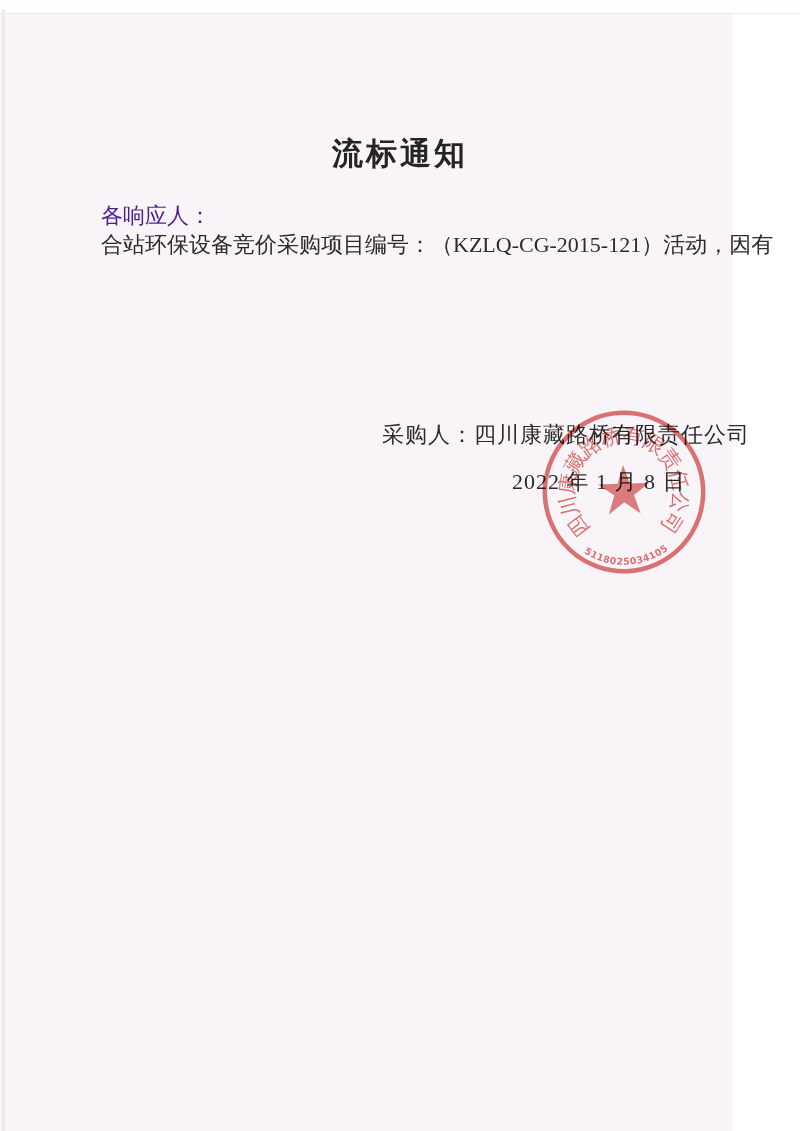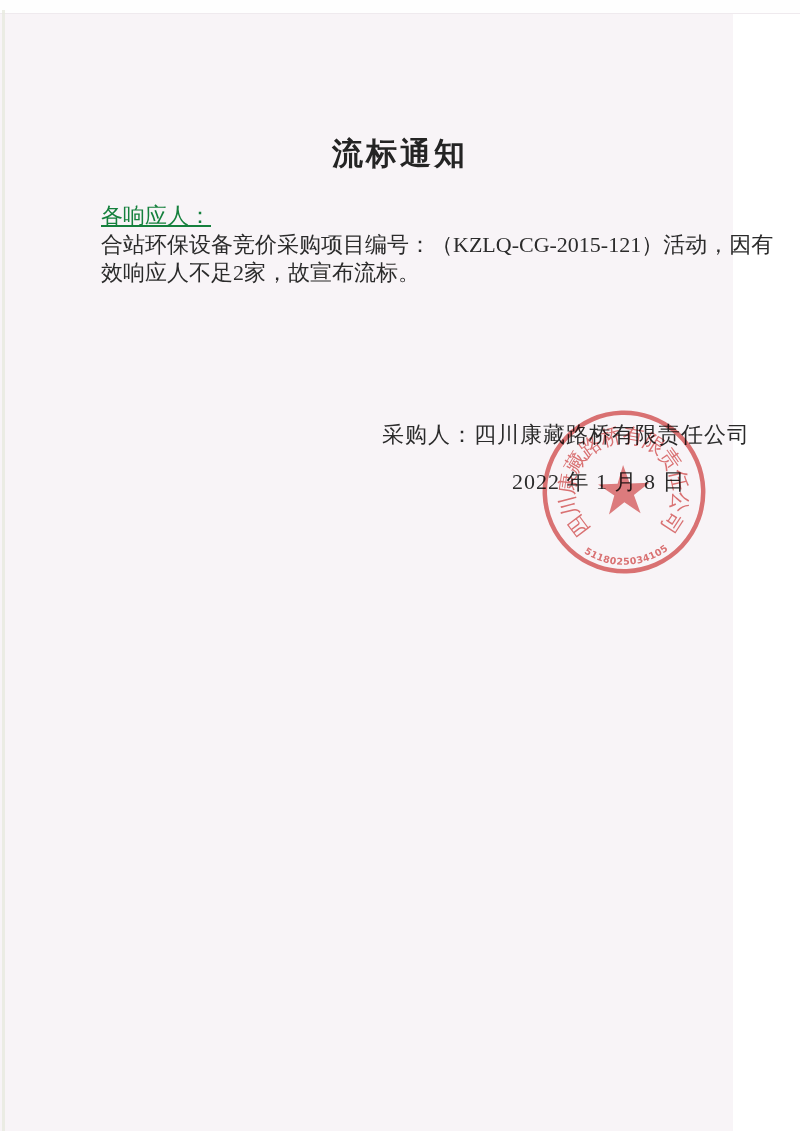--- a/index.html
+++ b/index.html
@@ -28,23 +28,22 @@
   .doc-title{
     position:absolute;left:0;top:112px;width:800px;
     text-align:center;
     font-size:31px;font-weight:bold;
     letter-spacing:3px;
     color:#242424;
   }
   .salutation{
     position:absolute;left:101px;top:201px;
     font-size:22px;
-    color:#15803d;
+    color:#4c1d95;
     white-space:nowrap;
-    text-decoration:underline;
   }
   .body-paragraph{
     position:absolute;left:101px;top:231px;width:640px;
     font-size:22px;line-height:27.5px;
     color:#2b2b2b;
   }
   .para-line{white-space:nowrap;}
   .para-line.indent{text-indent:35px;}
   .purchaser-line{
     position:absolute;left:382px;top:420px;
@@ -98,21 +97,20 @@
 
   <div class="scan-edge-top"></div>
   <div class="scan-edge-left"></div>
 
   <h1 class="doc-title">流标通知</h1>
 
   <div class="salutation">各响应人：</div>
 
   <div class="body-paragraph">
     <div class="para-line">合站环保设备竞价采购项目编号：（KZLQ-CG-2015-121）活动，因有</div>
-    <div class="para-line">效响应人不足2家，故宣布流标。</div>
   </div>
 
   <div class="purchaser-line">采购人：四川康藏路桥有限责任公司</div>
 
   <div class="date-line">2022 年 1 月 8 日</div>
 
   <svg class="stamp" id="stamp-svg" viewBox="0 0 200 200" xmlns="http://www.w3.org/2000/svg">
     <circle class="stamp-ring" cx="100" cy="100" r="88"></circle>
     <polygon class="stamp-star" points="100,70 106.8,90.7 128.5,90.7 110.9,103.6 117.6,124.3 100,111.5 82.4,124.3 89.1,103.6 71.5,90.7 93.2,90.7"></polygon>
     <g id="stamp-company">

